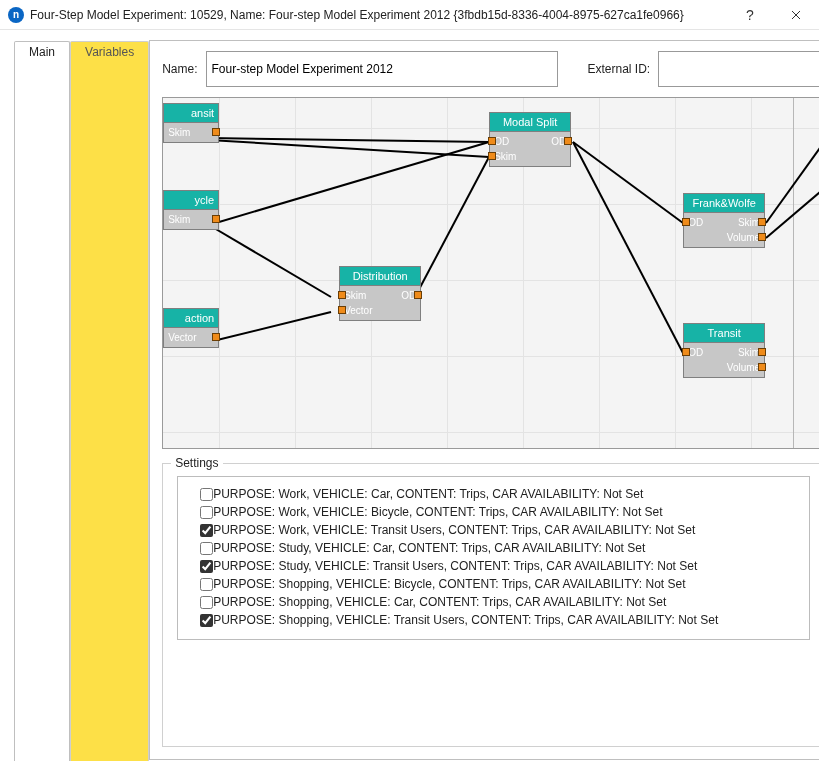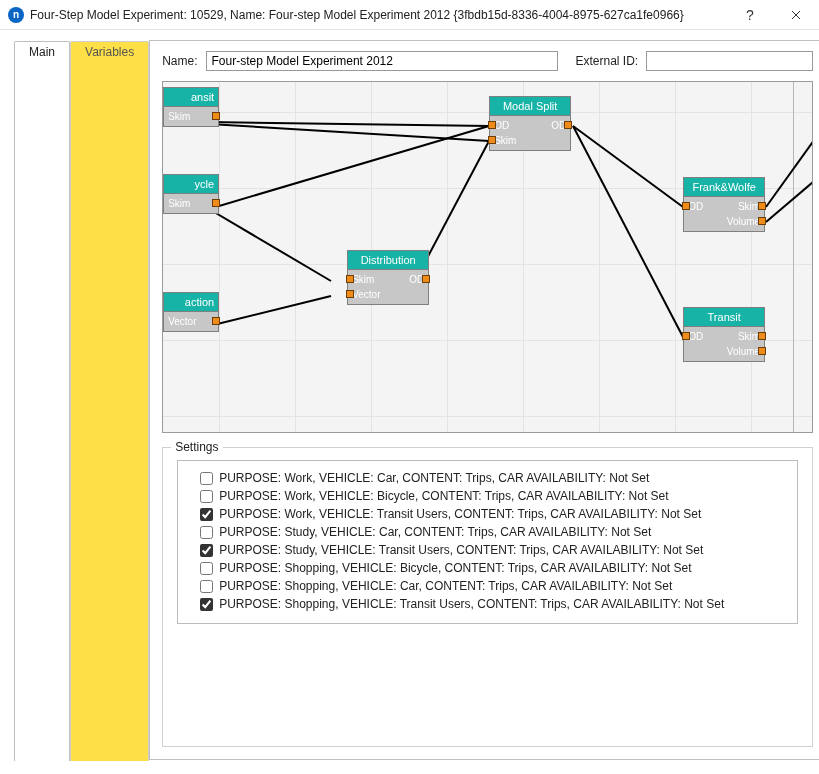--- a/index.html
+++ b/index.html
@@ -19,22 +19,22 @@
 
   .tabs { display:flex; gap:0; }
   .tab { padding:3px 14px 4px; border:1px solid #bfbfbf; border-bottom:none; background:#fff; font-size:12px; border-top-left-radius:2px; border-top-right-radius:2px; position:relative; top:1px; }
   .tab.inactive { background:#fde047; color:#555; border-color:#cfcfcf; }
   .tab.active { background:#fff; z-index:2; }
 
   .tab-page { border:1px solid #bfbfbf; flex:1; display:flex; flex-direction:column; padding:10px 12px 12px; }
 
   .form-row { display:flex; align-items:center; gap:8px; margin-bottom:10px; }
   .form-row label { white-space:nowrap; }
-  .form-row input[type=text] { flex:1; height:20px; padding:2px 5px; border:1px solid #999; font:inherit; }
-  .form-row .ext-label { margin-left:10px; }
+  .form-row input[type=text] { flex:1; height:36px; padding:2px 5px; border:1px solid #999; font:inherit; }
+  .form-row .ext-label { margin-left:22px; }
 
   .canvas { flex: 0 0 352px; border:1px solid #9a9a9a; background:#f4f4f4; position:relative; overflow:hidden; margin-bottom:14px; }
   
   .canvas::before { content:""; position:absolute; inset:0;
     background-image:
       linear-gradient(to right,#e3e3e3 1px,transparent 1px),
       linear-gradient(to bottom,#e3e3e3 1px,transparent 1px);
     background-size:76px 76px;
     background-position:-20px -46px;
   }
@@ -52,21 +52,21 @@
 
   
   .node.partial { left:0; width:56px; }
   .node.partial .node-head { justify-content:flex-end; padding-right:4px; }
 
   
   .settings { border:1px solid #d0d0d0; flex:1; position:relative; padding:12px 14px 10px; }
   .settings-legend { position:absolute; top:-8px; left:8px; background:#fff; padding:0 4px; font-size:12px; }
   .outputs { border:1px solid #bcbcbc; padding:8px 10px 10px; }
   .outputs-legend { font-size:12px; margin-bottom:2px; }
-  .out-row { display:flex; align-items:center; gap:6px; height:18px; padding-left:12px; }
+  .out-row { display:flex; align-items:center; height:18px; padding-left:12px; }
   .out-row input[type=checkbox]{ width:13px; height:13px; margin:0; accent-color:#333; }
 
   
   .footer { display:flex; align-items:center; margin-top:12px; }
   .footer .spacer { flex:1; }
   .btn { width:80px; height:22px; border:1px solid #9c9c9c; background:#efefef; font:inherit; }
   .btn.primary { border:1px solid #0a66c4; outline:1px solid #0a66c4; outline-offset:-2px; }
   .footer .btn { margin-left:8px; }
 </style>
 </head>
@@ -171,21 +171,21 @@
             <div class="port right" style="top:3px"></div>
           </div>
           <div class="row">
             <div class="port left" style="top:3px"></div>
             <span>Skim</span>
             <span></span>
           </div>
         </div>
       </div>
 
-      <div class="node" style="left:184px; top:168px">
+      <div class="node" style="left:176px; top:168px">
         <div class="node-head">Distribution</div>
         <div class="node-body">
           <div class="row">
             <div class="port left" style="top:3px"></div>
             <span>Skim</span>
             <span>OD</span>
             <div class="port right" style="top:3px"></div>
           </div>
           <div class="row">
             <div class="port left" style="top:3px"></div>

